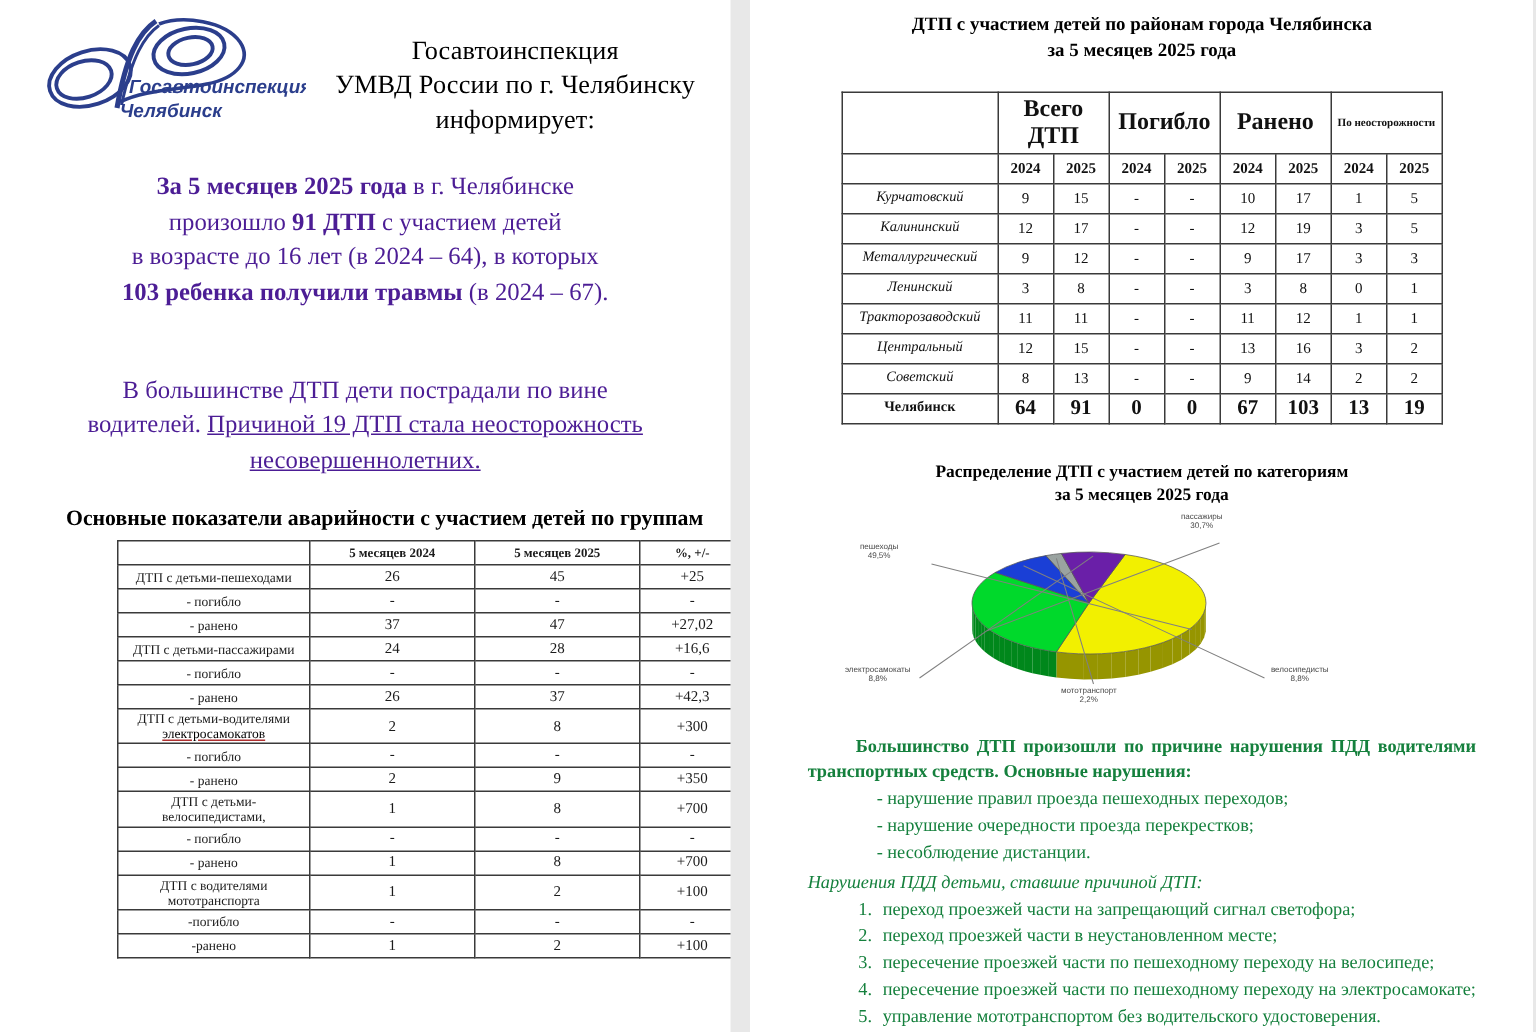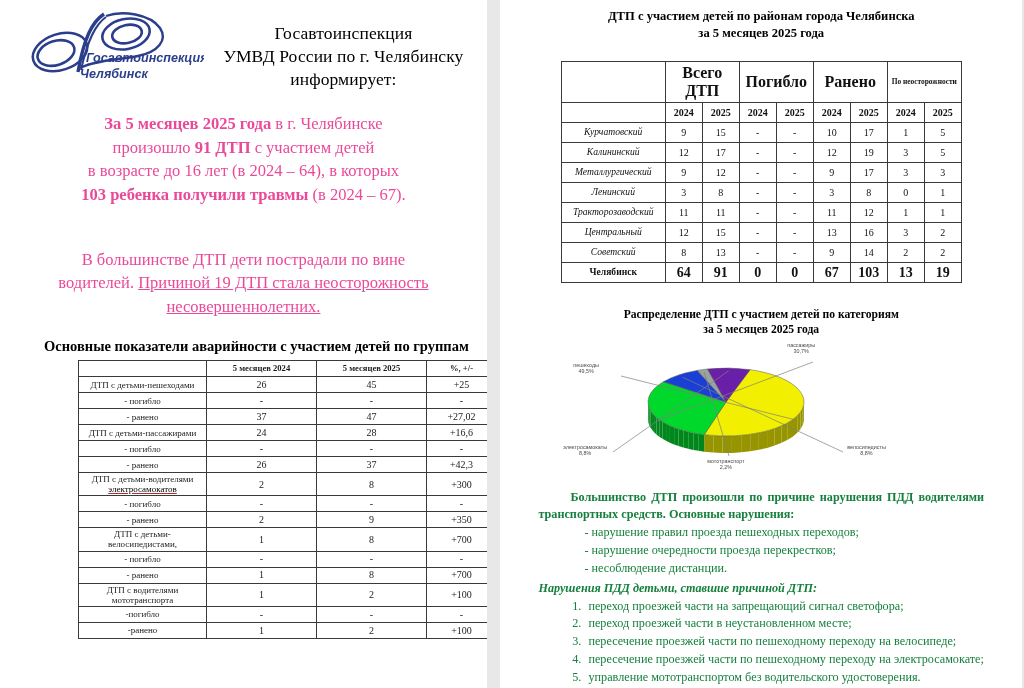--- a/index.html
+++ b/index.html
@@ -24,21 +24,21 @@
   .header-row{display:flex;align-items:flex-start;padding:6px 6px 0 18px;}
   .logo-wrap{width:188px;flex:0 0 188px;padding-top:2px;}
   .logo-svg{display:block;width:186px;height:76px;}
   .org-title{
     flex:1;text-align:center;font-size:17.5px;line-height:1.30;
     color:#000;padding-top:16px;letter-spacing:.1px;
   }
   .org-title div{white-space:nowrap;}
 
   
-  .intro{padding:22px 30px 0 30px;text-align:center;font-size:16.5px;line-height:1.42;color:#ec4899;}
+  .intro{padding:22px 30px 0 30px;text-align:center;font-size:16.5px;line-height:1.42;color:#4c1d95;}
   .intro .ln{white-space:nowrap;}
   .intro b{font-weight:bold;}
   .intro .u{text-decoration:underline;}
   .intro-block2{margin-top:20px;}
 
   
   .tbl-heading{
     font-weight:bold;font-size:14.5px;color:#000;
     padding:20px 0 5px 44px;
   }
@@ -96,21 +96,21 @@
   .pie-lbl{
     position:absolute;font-size:5.4px;color:#4a4a4a;
     text-align:center;line-height:1.25;white-space:nowrap;
     font-family:"Liberation Sans", sans-serif;
   }
 
   
   .r-body{padding:14px 38px 0 38px;font-size:12.2px;color:#15803d;line-height:1.46;}
   .r-para{text-align:justify;text-indent:32px;font-weight:bold;}
   .r-dash{padding-left:46px;font-weight:normal;}
-  .r-sub{font-weight:bold;font-style:italic;margin-top:2px;}
+  .r-sub{font-weight:normal;font-style:italic;margin-top:2px;}
   ol.r-list{margin:0;padding-left:46px;}
   ol.r-list li{padding-left:4px;margin:0;text-align:justify;}
   ol.r-list li::marker{font-weight:normal;}
 </style>
 </head>
 <body>
 
 <div class="doc-viewport">
 
   <div class="page page-left">

